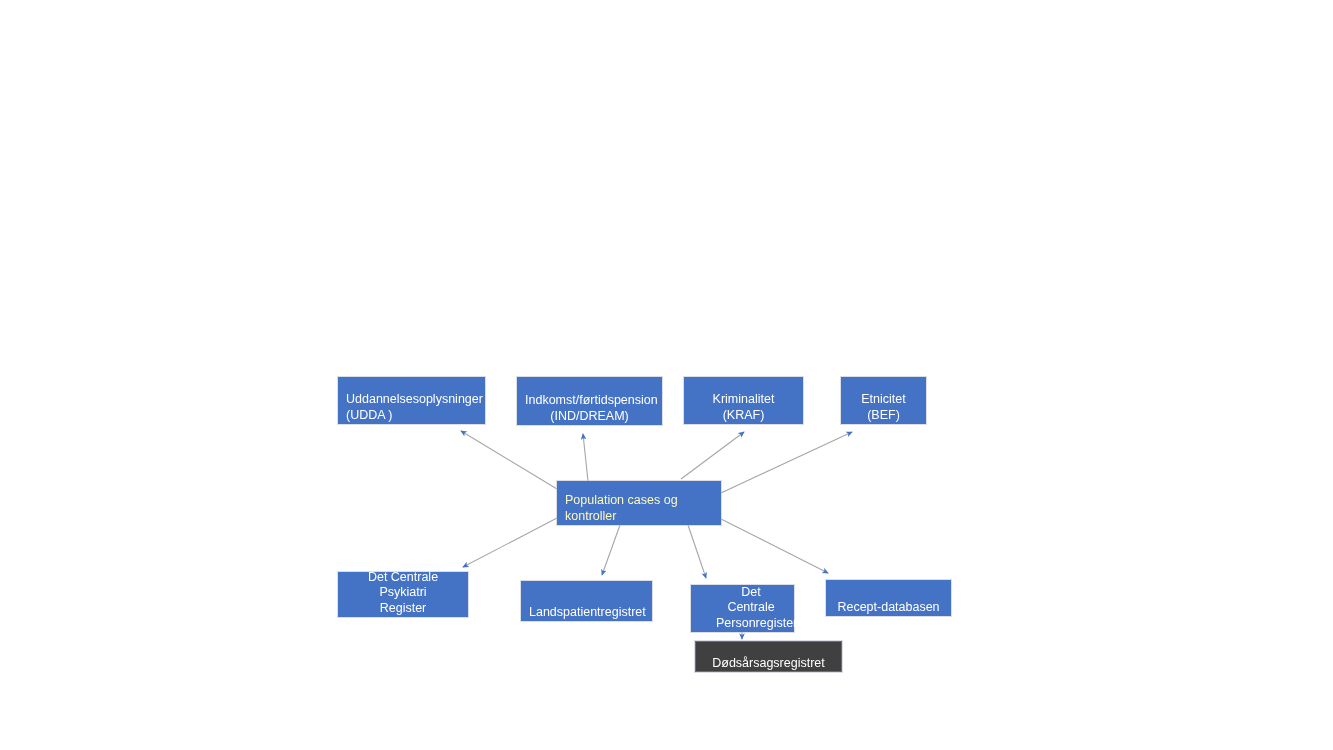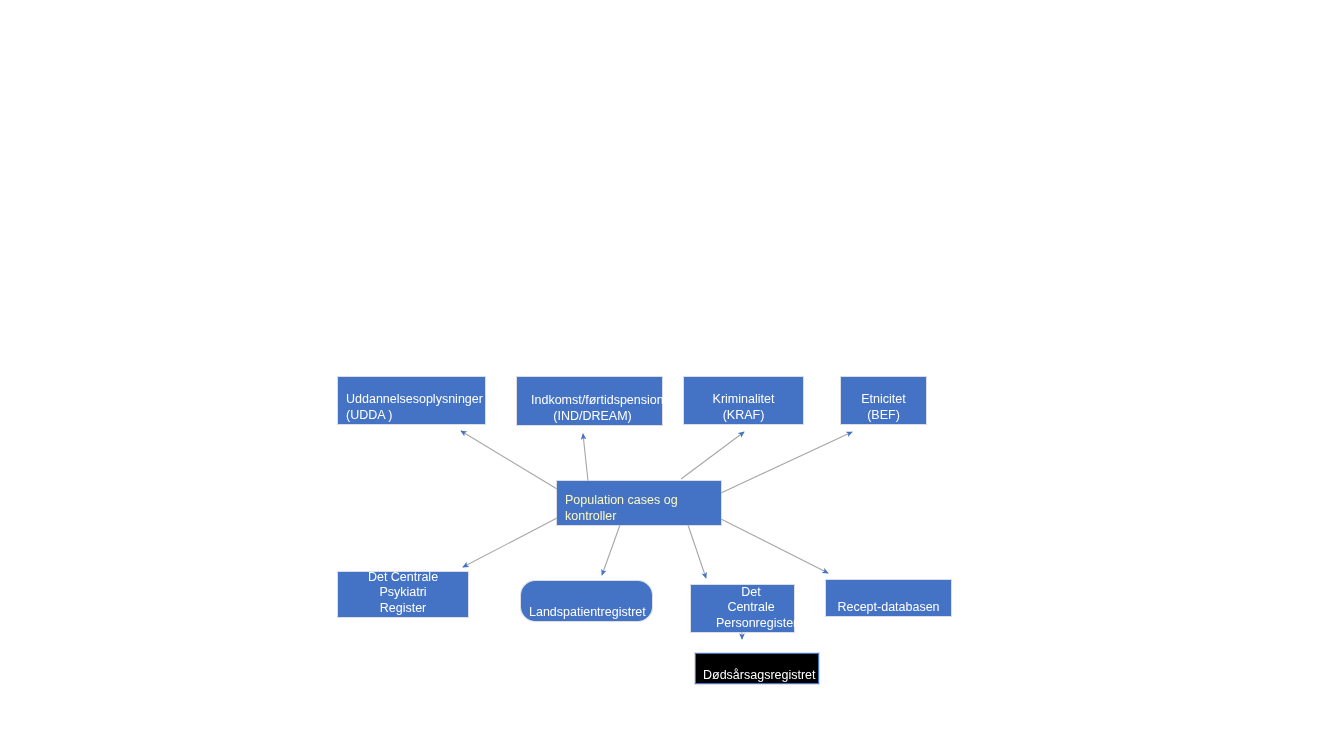--- a/index.html
+++ b/index.html
@@ -75,48 +75,48 @@
         <line x1="721" y1="519" x2="828" y2="573" stroke="#A6A6A6" stroke-width="1.1" marker-end="url(#ah)"></line>
         <line x1="742" y1="632" x2="742" y2="639" stroke="#A6A6A6" stroke-width="1.1" marker-end="url(#ah)"></line>
       </g>
   </svg>
 
   <div id="node-layer">
       <div class="node left-text" style="left: 338px; top: 377px; width: 147px; height: 47px; background: rgb(68, 114, 196); border-color: rgb(68, 114, 196); color: rgb(255, 255, 255);">
         <span class="txt">Uddannelsesoplysninger
 (UDDA )</span>
       </div>
-      <div class="node center-text" style="left: 517px; top: 377px; width: 145px; height: 48px; background: rgb(68, 114, 196); border-color: rgb(68, 114, 196); color: rgb(255, 255, 255); padding-left: 6px;">
+      <div class="node center-text" style="left: 517px; top: 377px; width: 145px; height: 48px; background: rgb(68, 114, 196); border-color: rgb(68, 114, 196); color: rgb(255, 255, 255);">
         <span class="txt">Indkomst/førtidspension
 (IND/DREAM)</span>
       </div>
       <div class="node center-text" style="left: 684px; top: 377px; width: 119px; height: 47px; background: rgb(68, 114, 196); border-color: rgb(68, 114, 196); color: rgb(255, 255, 255);">
         <span class="txt">Kriminalitet
 (KRAF)</span>
       </div>
       <div class="node center-text" style="left: 841px; top: 377px; width: 85px; height: 47px; background: rgb(68, 114, 196); border-color: rgb(68, 114, 196); color: rgb(255, 255, 255);">
         <span class="txt">Etnicitet
 (BEF)</span>
       </div>
       <div class="node left-text" style="left: 557px; top: 481px; width: 164px; height: 44px; background: rgb(68, 114, 196); border-color: rgb(68, 114, 196); color: #fef9c3;">
         <span class="txt">Population cases og
 kontroller</span>
       </div>
       <div class="node center-text" style="left: 338px; top: 572px; width: 130px; height: 45px; background: rgb(68, 114, 196); border-color: rgb(68, 114, 196); color: rgb(255, 255, 255);">
         <span class="txt">Det Centrale Psykiatri
 Register</span>
       </div>
-      <div class="node center-text" style="left: 521px; top: 581px; width: 131px; height: 40px; background: rgb(68, 114, 196); border-color: rgb(68, 114, 196); color: rgb(255, 255, 255); border-radius: 14px;">
+      <div class="node center-text" style="left: 521px; top: 581px; width: 131px; height: 40px; background: rgb(68, 114, 196); border-color: rgb(68, 114, 196); color: rgb(255, 255, 255);">
         <span class="txt">Landspatientregistret</span>
       </div>
       <div class="node center-text" style="left: 691px; top: 585px; width: 103px; height: 47px; background: rgb(68, 114, 196); border-color: rgb(68, 114, 196); color: rgb(255, 255, 255); padding-left: 17px;">
         <span class="txt">Det Centrale
 Personregister</span>
       </div>
-      <div class="node center-text" style="left: 695px; top: 641px; width: 124px; height: 31px; background: #000000; border-color: rgb(68, 114, 196); color: rgb(255, 255, 255); margin-top: 12px;">
+      <div class="node center-text" style="left: 695px; top: 641px; width: 147px; height: 31px; background: #404040; border-color: rgb(68, 114, 196); color: rgb(255, 255, 255);">
         <span class="txt">Dødsårsagsregistret</span>
       </div>
       <div class="node center-text" style="left: 826px; top: 580px; width: 125px; height: 36px; background: rgb(68, 114, 196); border-color: rgb(68, 114, 196); color: rgb(255, 255, 255);">
         <span class="txt">Recept-databasen</span>
       </div>
     </div>
 
 </div>
 
 </body></html>

